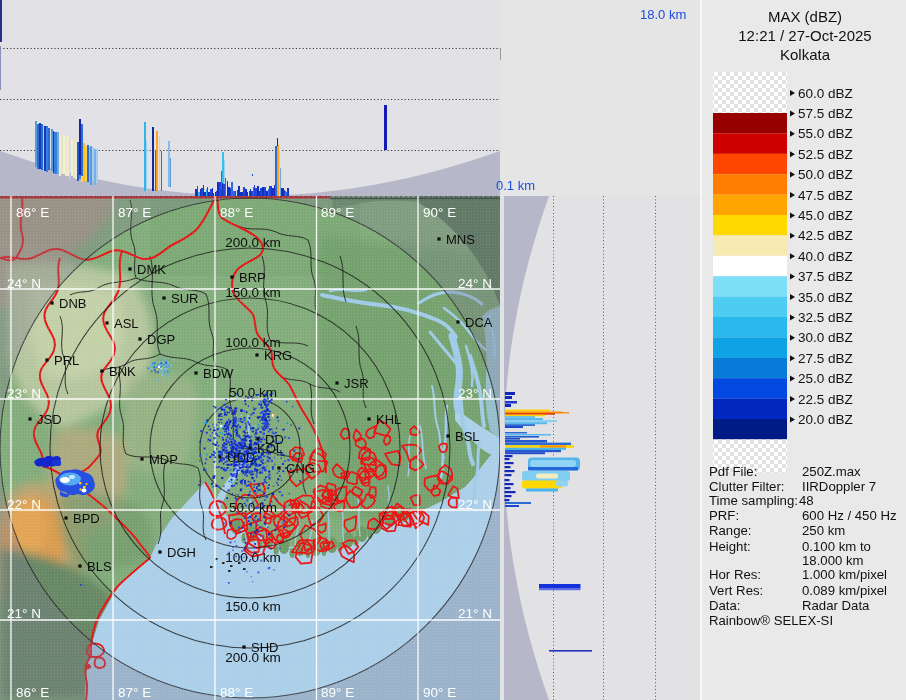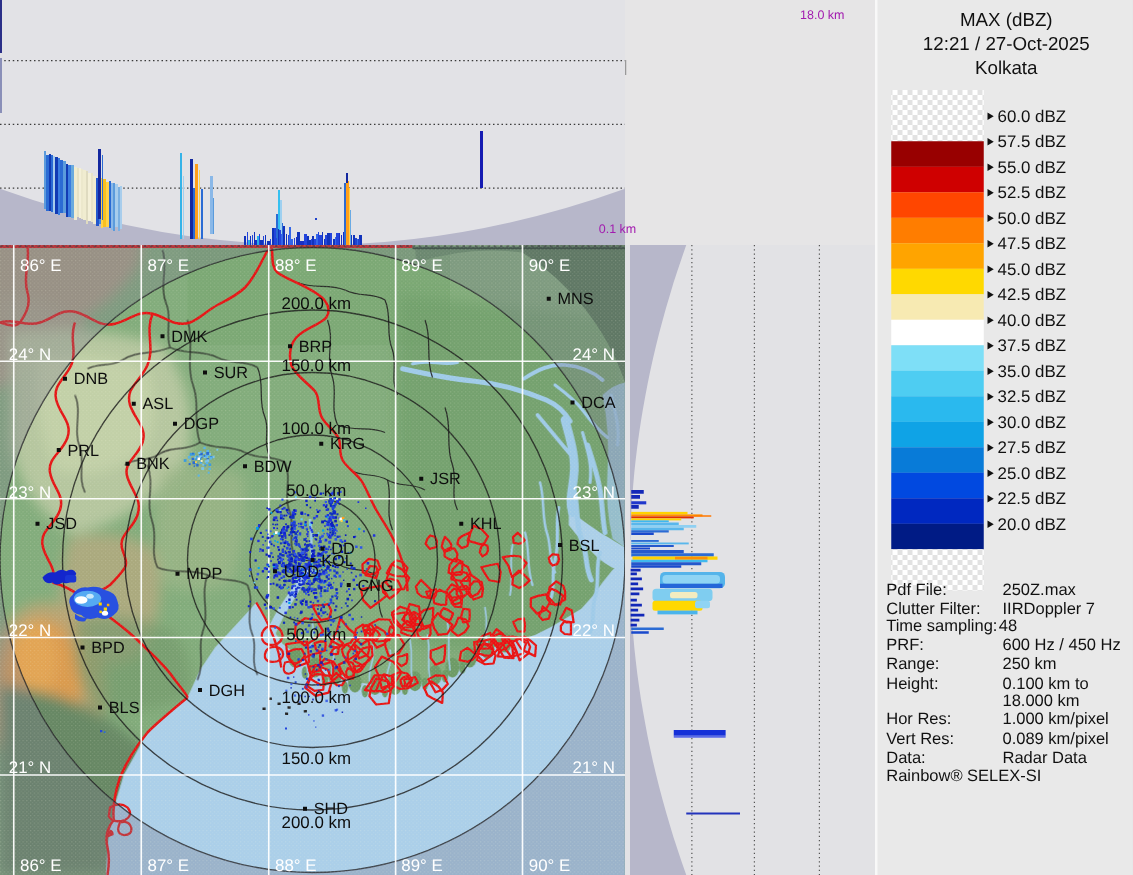--- a/index.html
+++ b/index.html
@@ -1,17 +1,17 @@
 <!DOCTYPE html>
 <html><head><meta charset="utf-8"><style>
 html,body{margin:0;padding:0;}
 body{width:906px;height:700px;overflow:hidden;background:#e4e4e6;
  font-family:"Liberation Sans",sans-serif;position:relative;}
 .abs{position:absolute;}
-.lbl{position:absolute;color:#a21caf;font-size:10px;white-space:nowrap;}
+.lbl{position:absolute;color:#1d4ed8;font-size:13px;white-space:nowrap;}
 </style></head>
 <body>
 <svg class="abs" style="left:0;top:0" width="906" height="196" viewBox="0 0 906 196">
     <rect width="906" height="196" fill="#e2e2e6"></rect>
     <rect x="500" width="406" height="196" fill="#e6e5e6"></rect>
     <line x1="0" y1="48.5" x2="500" y2="48.5" stroke="#3a3a3a" stroke-width="1" stroke-dasharray="1.2,2.2"></line>
     <line x1="0" y1="99.5" x2="500" y2="99.5" stroke="#3a3a3a" stroke-width="1" stroke-dasharray="1.2,2.2"></line>
     <line x1="0" y1="150.5" x2="500" y2="150.5" stroke="#3a3a3a" stroke-width="1" stroke-dasharray="1.2,2.2"></line>
     <line x1="500.5" y1="48" x2="500.5" y2="60" stroke="#999" stroke-width="1"></line>
     <path d="M0,196 L0,151 Q250,241 500,151 L500,196 Z" fill="#b7b7ca"></path>
@@ -129,21 +129,21 @@
 <rect x="279.9" y="168.0" width="1.10" height="28.00" fill="#6aaae4"></rect>
 <rect x="284.2" y="190.0" width="1.20" height="6.00" fill="#2244cc"></rect>
 <rect x="286.6" y="191.0" width="1.20" height="5.00" fill="#2244cc"></rect>
 <rect x="384.3" y="105.0" width="2.40" height="45.00" fill="#151bb2"></rect>
 <rect x="252.0" y="174.0" width="1.40" height="1.80" fill="#2244cc"></rect>
 <rect x="0.0" y="0.0" width="1.60" height="42.00" fill="#2a2f88"></rect>
 <rect x="0.0" y="46.0" width="1.20" height="44.00" fill="#8a8fb8"></rect>
     </g>
   </svg>
 <div class="lbl" style="left:640px;top:7px;">18.0 km</div>
-<div class="lbl" style="left:479px;top:178px;text-align:right;">0.1 km</div>
+<div class="lbl" style="left:496px;top:178px;text-align:right;">0.1 km</div>
 <svg class="abs" style="left:500px;top:196px" width="206" height="504" viewBox="0 0 206 504">
     <rect width="206" height="504" fill="#e2e2e5"></rect>
     <path d="M49.0,0.0 L45.5,10.1 L42.1,20.2 L38.8,30.2 L35.8,40.3 L32.8,50.4 L30.0,60.5 L27.3,70.6 L24.8,80.6 L22.4,90.7 L20.2,100.8 L18.1,110.9 L16.2,121.0 L14.4,131.0 L12.7,141.1 L11.2,151.2 L9.8,161.3 L8.6,171.4 L7.5,181.4 L6.6,191.5 L5.8,201.6 L5.2,211.7 L4.6,221.8 L4.3,231.8 L4.1,241.9 L4.0,252.0 L4.1,262.1 L4.3,272.2 L4.6,282.2 L5.2,292.3 L5.8,302.4 L6.6,312.5 L7.5,322.6 L8.6,332.6 L9.8,342.7 L11.2,352.8 L12.7,362.9 L14.4,373.0 L16.2,383.0 L18.1,393.1 L20.2,403.2 L22.4,413.3 L24.8,423.4 L27.3,433.4 L30.0,443.5 L32.8,453.6 L35.8,463.7 L38.8,473.8 L42.1,483.8 L45.5,493.9 L49.0,504.0 L4,504 L4,0 Z" fill="#b7b7ca"></path>
     <line x1="53.5" y1="0" x2="53.5" y2="504" stroke="#4a4a4a" stroke-width="0.9" stroke-dasharray="1,2.4"></line>
     <line x1="103.5" y1="0" x2="103.5" y2="504" stroke="#4a4a4a" stroke-width="0.9" stroke-dasharray="1,2.4"></line>
     <line x1="155.5" y1="0" x2="155.5" y2="504" stroke="#4a4a4a" stroke-width="0.9" stroke-dasharray="1,2.4"></line>
     <rect x="5.0" y="196.0" width="10.00" height="3.00" fill="#1228b8"></rect>
 <rect x="5.0" y="200.0" width="7.00" height="3.00" fill="#1228b8"></rect>
 <rect x="5.0" y="205.0" width="12.00" height="2.50" fill="#2038cc"></rect>
 <rect x="5.0" y="208.0" width="6.00" height="3.00" fill="#1228b8"></rect>

